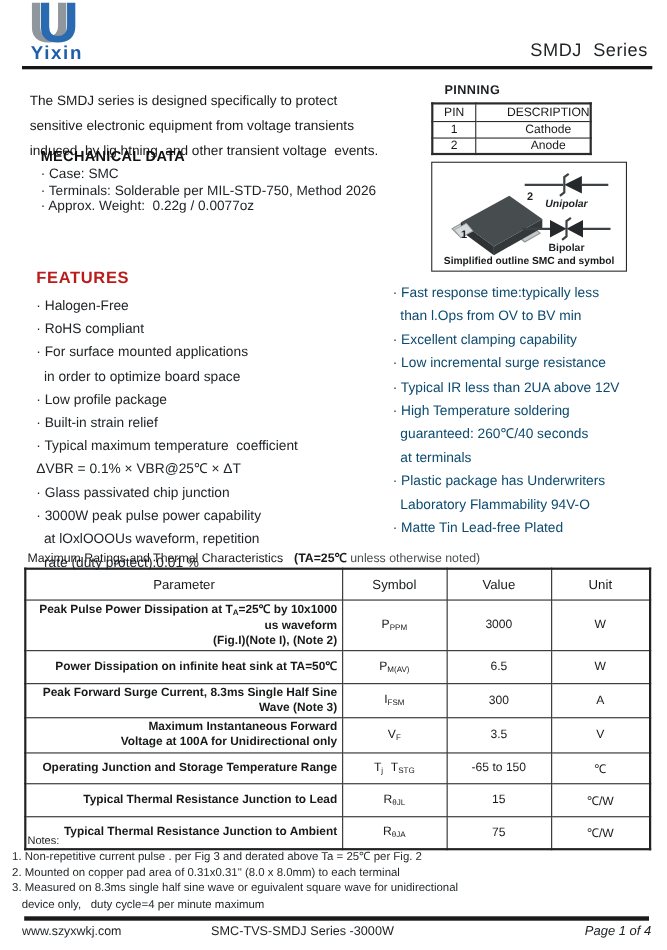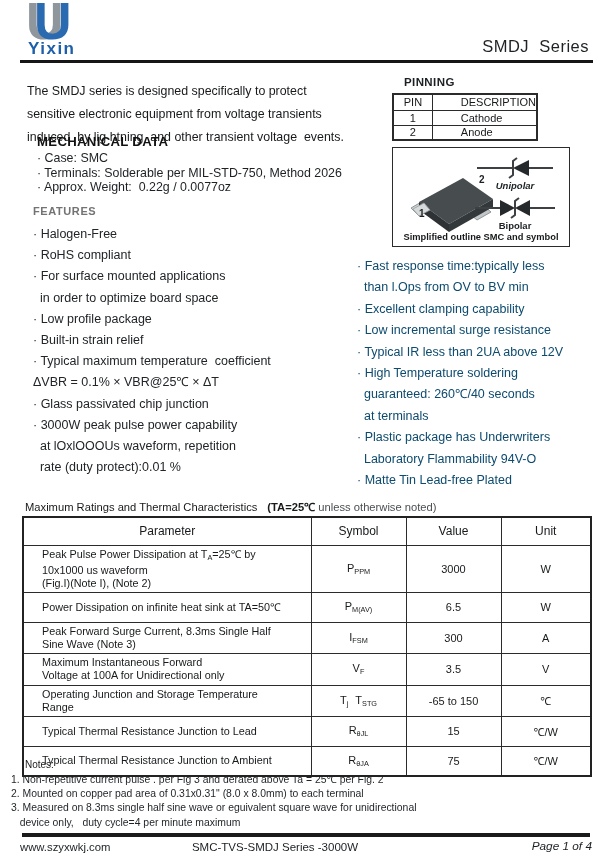--- a/index.html
+++ b/index.html
@@ -35,35 +35,35 @@
     position: absolute; left: 27px; top: 80px; width: 372px;
     font-size: 12.4px; line-height: 23px; color: #17191b;
   }
   .prelist div, .intro div { white-space: pre; }
 
   .mech { position: absolute; left: 37px; top: 133px; }
   .mech-heading { font-size: 13.2px; font-weight: bold; letter-spacing: 0.3px; line-height: 18px; color: #111; }
   .mech-list div { font-size: 12.4px; line-height: 14.5px; color: #1d2124; }
 
   .features-left { position: absolute; left: 33px; top: 205px; }
-  .features-heading { font-size: 11px; font-weight: bold; letter-spacing: 0.6px; color: #737373; margin-bottom: 7px; }
+  .features-heading { font-size: 15px; font-weight: bold; letter-spacing: 0.6px; color: #b91c1c; margin-bottom: 7px; margin-top: 39px; }
   .features-list div { font-size: 12.5px; line-height: 21.2px; color: #212528; }
 
   .features-right { position: absolute; left: 357px; top: 256px; width: 248px; }
   .features-right div { font-size: 12.5px; line-height: 21.4px; color: #0c4a6e; }
 
   
   .pinning-heading { position: absolute; left: 404px; top: 76px; font-size: 11.5px; font-weight: bold; letter-spacing: 0.4px; }
   .pin-table {
     position: absolute; left: 392px; top: 93px; width: 146px;
     border-collapse: collapse; border: 2px solid #2b2b2b;
   }
   .pin-table td { border: 1.5px solid #2b2b2b; font-size: 11px; height: 15px; color: #17191b; }
   .pin-table .c-pin  { width: 45px; text-align: center; }
-  .pin-table .c-desc { padding-left: 28px; text-align: left; }
+  .pin-table .c-desc { padding-left: 28px; text-align: center; }
   .pin-table tr.hdr td { height: 16px; }
 
   .outline-box {
     position: absolute; left: 392px; top: 147px; width: 178px; height: 100px;
     border: 1.5px solid #2b2b2b; background: #fff;
   }
   .pkg-svg { position: absolute; left: 8px; top: 20px; }
   .pkg-pin2 { position: absolute; left: 86px; top: 26px; font-size: 10px; font-weight: bold; }
   .pkg-pin1 { position: absolute; left: 26px; top: 60px; font-size: 10px; font-weight: bold; }
   .sym-uni { position: absolute; right: 12px; top: 8px; }
@@ -77,21 +77,21 @@
   .ratings-title .t-main { font-weight: normal; }
   .ratings-title .t-cond-b { font-weight: bold; margin-left: 10px; }
   .ratings-title .t-cond { color: #4a4f52; }
 
   .ratings-table {
     position: absolute; left: 22px; top: 516px; width: 568px;
     border-collapse: collapse; border: 2px solid #222; table-layout: fixed;
   }
   .ratings-table td { border: 1px solid #2b2b2b; vertical-align: middle; }
   .ratings-table tr.thead td { height: 28px; font-size: 12px; text-align: center; color: #17191b; }
-  td.param { font-weight: normal; font-size: 10.8px; line-height: 13px; padding: 2px 18px; text-align: left; color: #17191b; }
+  td.param { font-weight: bold; font-size: 10.8px; line-height: 13px; padding: 2px 4px; text-align: right; color: #17191b; }
   td.sym, td.val, td.unit { text-align: center; font-size: 11px; color: #17191b; }
   td.sym sub, td.param sub { font-size: 7.3px; vertical-align: -2px; letter-spacing: 0; }
   .sym-gap { margin-left: 7px; }
   .sym-gap:empty { margin-left: 0; }
   tr.r0 { height: 36px; } tr.r1 { height: 30px; } tr.r2 { height: 30px; margin-left: 12px; }
   tr.r3 { height: 32px; } tr.r4 { height: 28px; } tr.r5 { height: 30px; } tr.r6 { height: 30px; }
 
   
   .notes-heading { position: absolute; left: 25px; top: 759px; font-size: 10px; color: #222; }
   .notes-list { position: absolute; left: 11px; top: 773px; }

